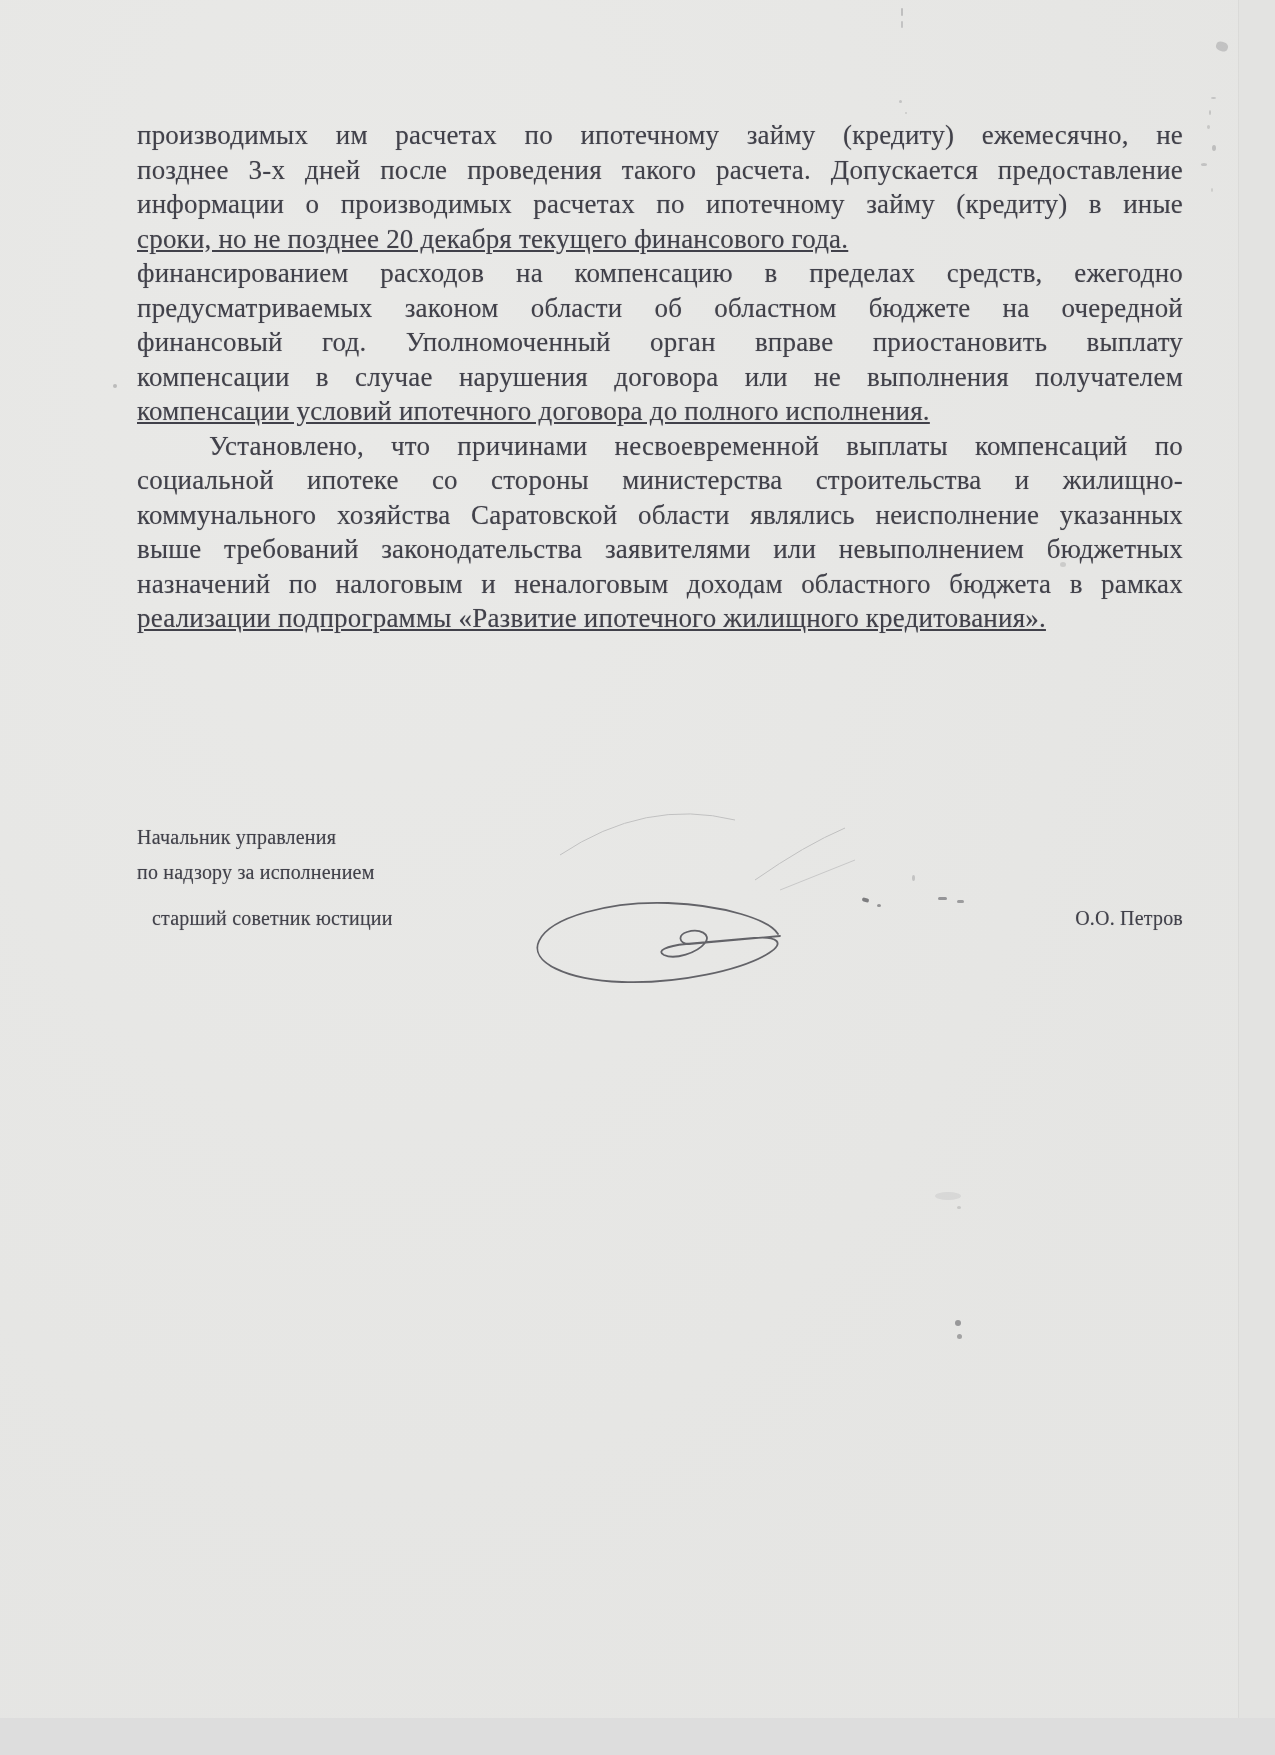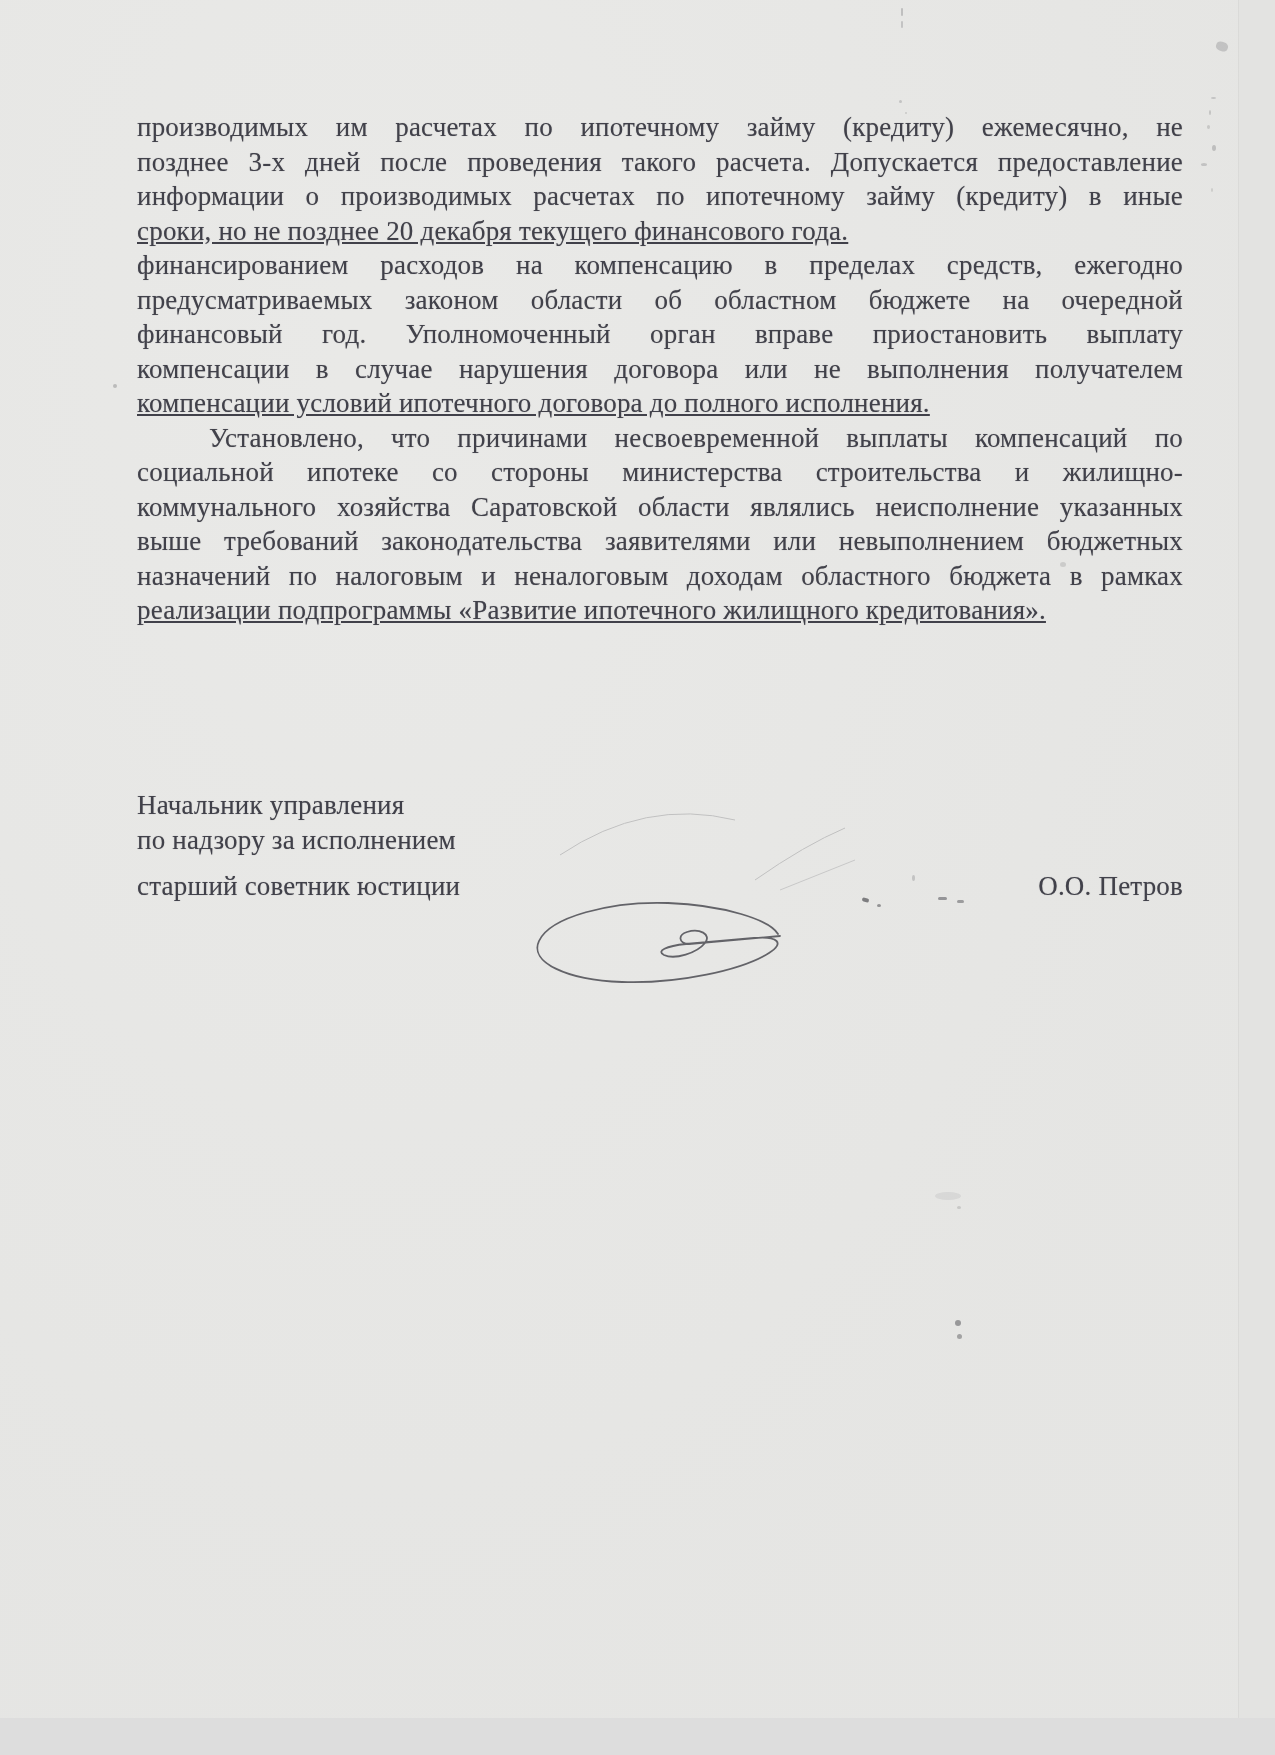--- a/index.html
+++ b/index.html
@@ -20,48 +20,49 @@
     position: absolute;
     inset: 0;
     background:
       radial-gradient(ellipse at 30% 20%, rgba(255,255,255,0.05), rgba(0,0,0,0.012) 70%),
       #e8e8e6;
   }
   
   .doc-body {
     position: absolute;
     left: 137px;
-    top: 110px;
+    top: 118px;
     width: 1046px;
     font-size: 27px;
     line-height: 34.5px;
     text-shadow: 0 0 1px rgba(55,55,60,0.35);
     letter-spacing: 0.2px;
   }
   .line { min-height: 34.5px; }
   .j { text-align: justify; text-align-last: justify; }
   .last { text-align: left; text-align-last: left; text-decoration: underline; }
   .ind { text-indent: 72px; }
 
   
   .sig-block {
     position: absolute;
     left: 137px;
-    top: 788px;
+    top: 820px;
     width: 1046px;
-    font-size: 27px;
+    font-size: 20px;
     line-height: 34px;
     text-shadow: 0 0 1px rgba(55,55,60,0.35);
     letter-spacing: 0.2px;
   }
   .sig-rank-row {
     margin-top: 12px;
     display: flex;
     justify-content: space-between;
     align-items: flex-start;
+    margin-left: 15px;
   }
   .sig-ink {
     position: absolute;
     left: 528px;
     top: 896px;
     width: 262px;
     height: 92px;
   }
   .pen-marks {
     position: absolute;

